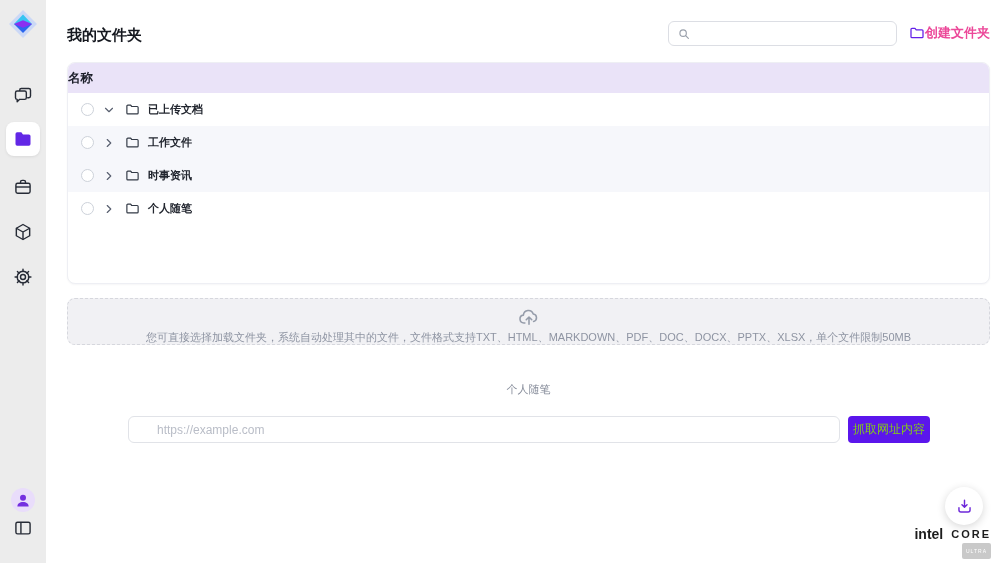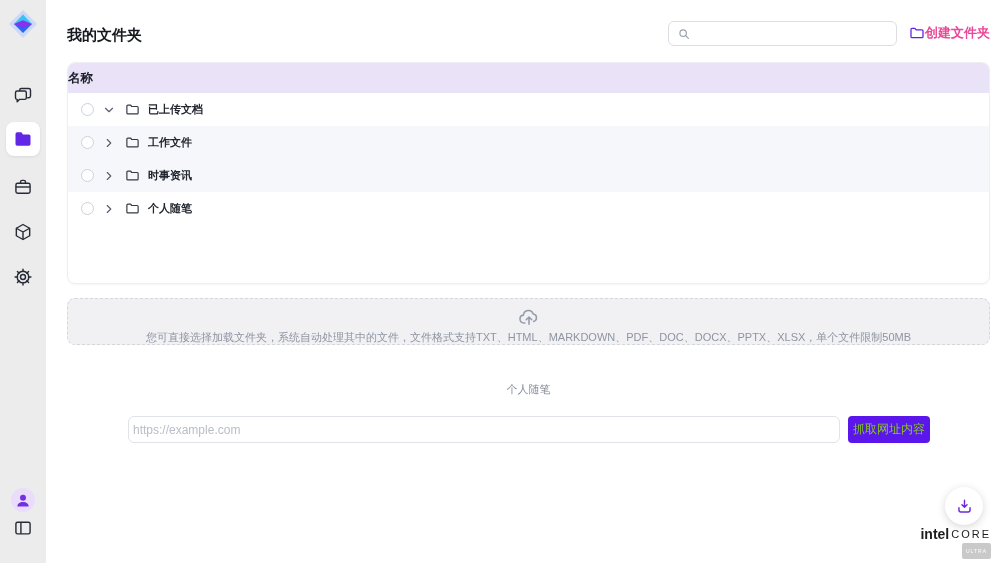--- a/index.html
+++ b/index.html
@@ -70,41 +70,41 @@
   }
   .upload-box .cloud { width:22px; height:22px; margin-top:7px; color:#959caa; }
   .upload-hint { font-size:11px; color:#8e94a2; margin-top:2px; }
   .divider-label {
     position:absolute; left:67px; top:382px; width:923px; text-align:center;
     font-size:11px; color:#878d9b;
   }
   
   .url-input {
     position:absolute; left:128px; top:416px; width:712px; height:27px;
-    border:1px solid #e1e3e8; border-radius:6px; padding:0 4px;
+    border:1px solid #e1e3e8; border-radius:6px; padding:0 28px;
     font-size:12px; color:#333; outline:none; font-family:inherit;
   }
   .url-input::placeholder { color:#b9bdc7; }
   .fetch-btn {
     position:absolute; left:848px; top:416px; width:82px; height:27px;
     background:#5b16ec; color:#84cc16; font-size:12px; border:none; border-radius:4px;
     cursor:pointer; font-family:inherit;
   }
   
   .fab {
     position:absolute; left:945px; top:487px; width:38px; height:38px; border-radius:50%;
     background:#ffffff; box-shadow:0 2px 8px rgba(0,0,0,.16);
     display:flex; align-items:center; justify-content:center; cursor:pointer; border:none;
   }
   .fab svg { width:19px; height:19px; color:#6d28d9; }
   .intel {
     position:absolute; right:9px; top:527px; width:62px; text-align:right;
     color:#1d1d1d; line-height:14px;
   }
-  .intel .row1 { display:flex; align-items:center; justify-content:flex-end; gap:2px; }
+  .intel .row1 { display:flex; align-items:center; justify-content:flex-end; gap:8px; }
   .intel .word-intel { font-size:14px; font-weight:bold; letter-spacing:0; }
   .intel .word-core { font-size:11px; letter-spacing:2px; font-weight:normal; }
   .intel .badge {
     display:inline-block; margin-top:1px; background:#c9c9c9; color:#ffffff;
     font-size:5px; letter-spacing:1px; padding:1px 4px; border-radius:2px;
   }
   svg { display:block; }
 </style>
 </head>
 <body>
@@ -253,16 +253,16 @@
 <button class="fab">
   <svg viewBox="0 0 24 24" fill="none" stroke="currentColor" stroke-width="1.8" stroke-linecap="round" stroke-linejoin="round">
     <path d="M12 4v8.5M8.8 9.7L12 12.9l3.2-3.2"></path>
     <path d="M5 13.5v3A2.5 2.5 0 0 0 7.5 19h9a2.5 2.5 0 0 0 2.5-2.5v-3"></path>
   </svg>
 </button>
 
 <div class="intel">
   <div class="row1">
     <span class="word-intel">intel</span>
-    <span class="word-core" style="text-transform:uppercase;">core</span>
+    <span class="word-core" style="text-transform:uppercase;font-weight:bold;">core</span>
   </div>
   <span class="badge">ULTRA</span>
 </div>
 
 </body></html>

